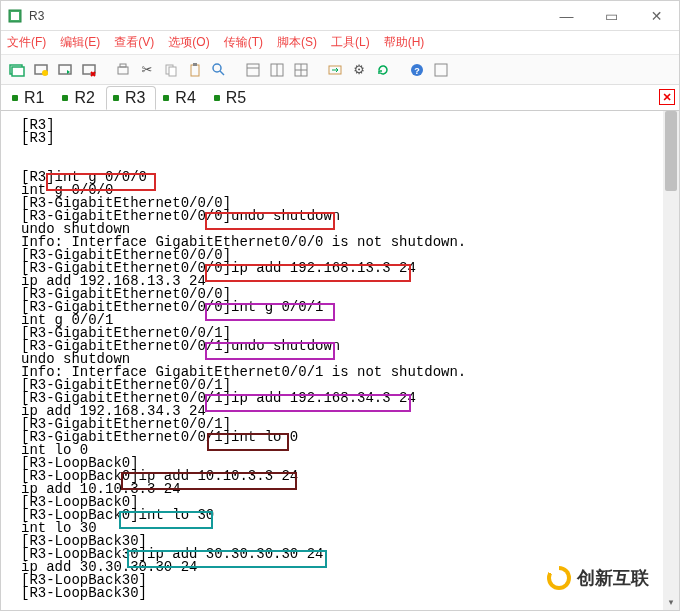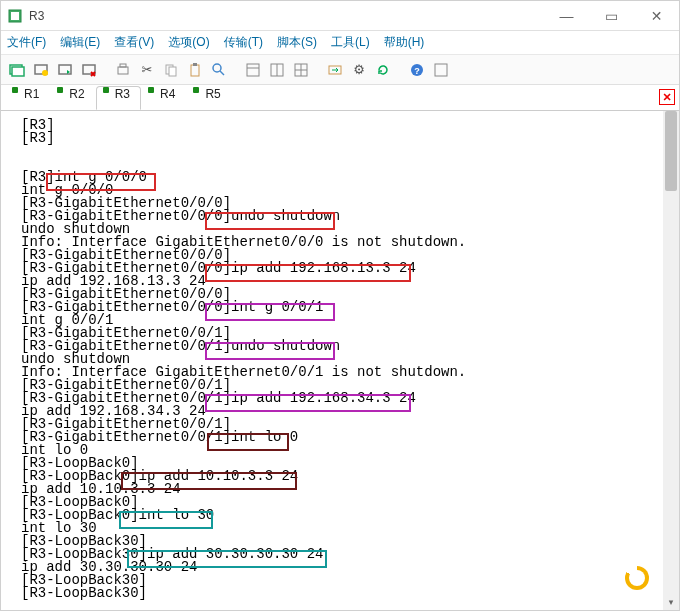--- a/index.html
+++ b/index.html
@@ -34,21 +34,21 @@
     font-size: 14px; color: #666; cursor: pointer;
   }
   .menubar {
     height: 24px;
     display: flex;
     align-items: center;
     padding: 0 6px;
     font-size: 12px;
     border-bottom: 1px solid #e8e8e8;
   }
-  .menubar span { margin-right: 14px; color: #0369a1; cursor: default; }
+  .menubar span { margin-right: 14px; color: #ef4444; cursor: default; }
   .toolbar {
     height: 30px;
     display: flex;
     align-items: center;
     padding: 0 6px;
     gap: 4px;
     border-bottom: 1px solid #e0e0e0;
     background: #fafafa;
   }
   .toolbar .tb-btn {
@@ -61,23 +61,23 @@
     height: 26px;
     display: flex;
     align-items: center;
     padding: 0 4px;
     border-bottom: 1px solid #ccc;
     position: relative;
     background: #fff;
   }
   .tab {
     height: 24px;
-    display: flex; 
+    display: flex; align-items: center;
     padding: 0 10px 0 6px;
-    font-size: 12px;
+    font-size: 16px;
     color: #222;
     cursor: pointer;
     border: 1px solid transparent;
   }
   .tab.active {
     border-color: #ccc;
     border-bottom-color: #fff;
     border-radius: 4px 4px 0 0;
     margin-bottom: -1px;
     background: #fff;
@@ -302,13 +302,14 @@
   </div>
 
 <div class="scrollbar-track">
   <div class="scroll-arrow up">▴</div>
   <div class="scrollbar-thumb"></div>
   <div class="scroll-arrow down">▾</div>
 </div>
 
 <div class="watermark">
   <span class="logo"></span>
+  <span>创新互联</span>
 </div>
 
 </body></html>

